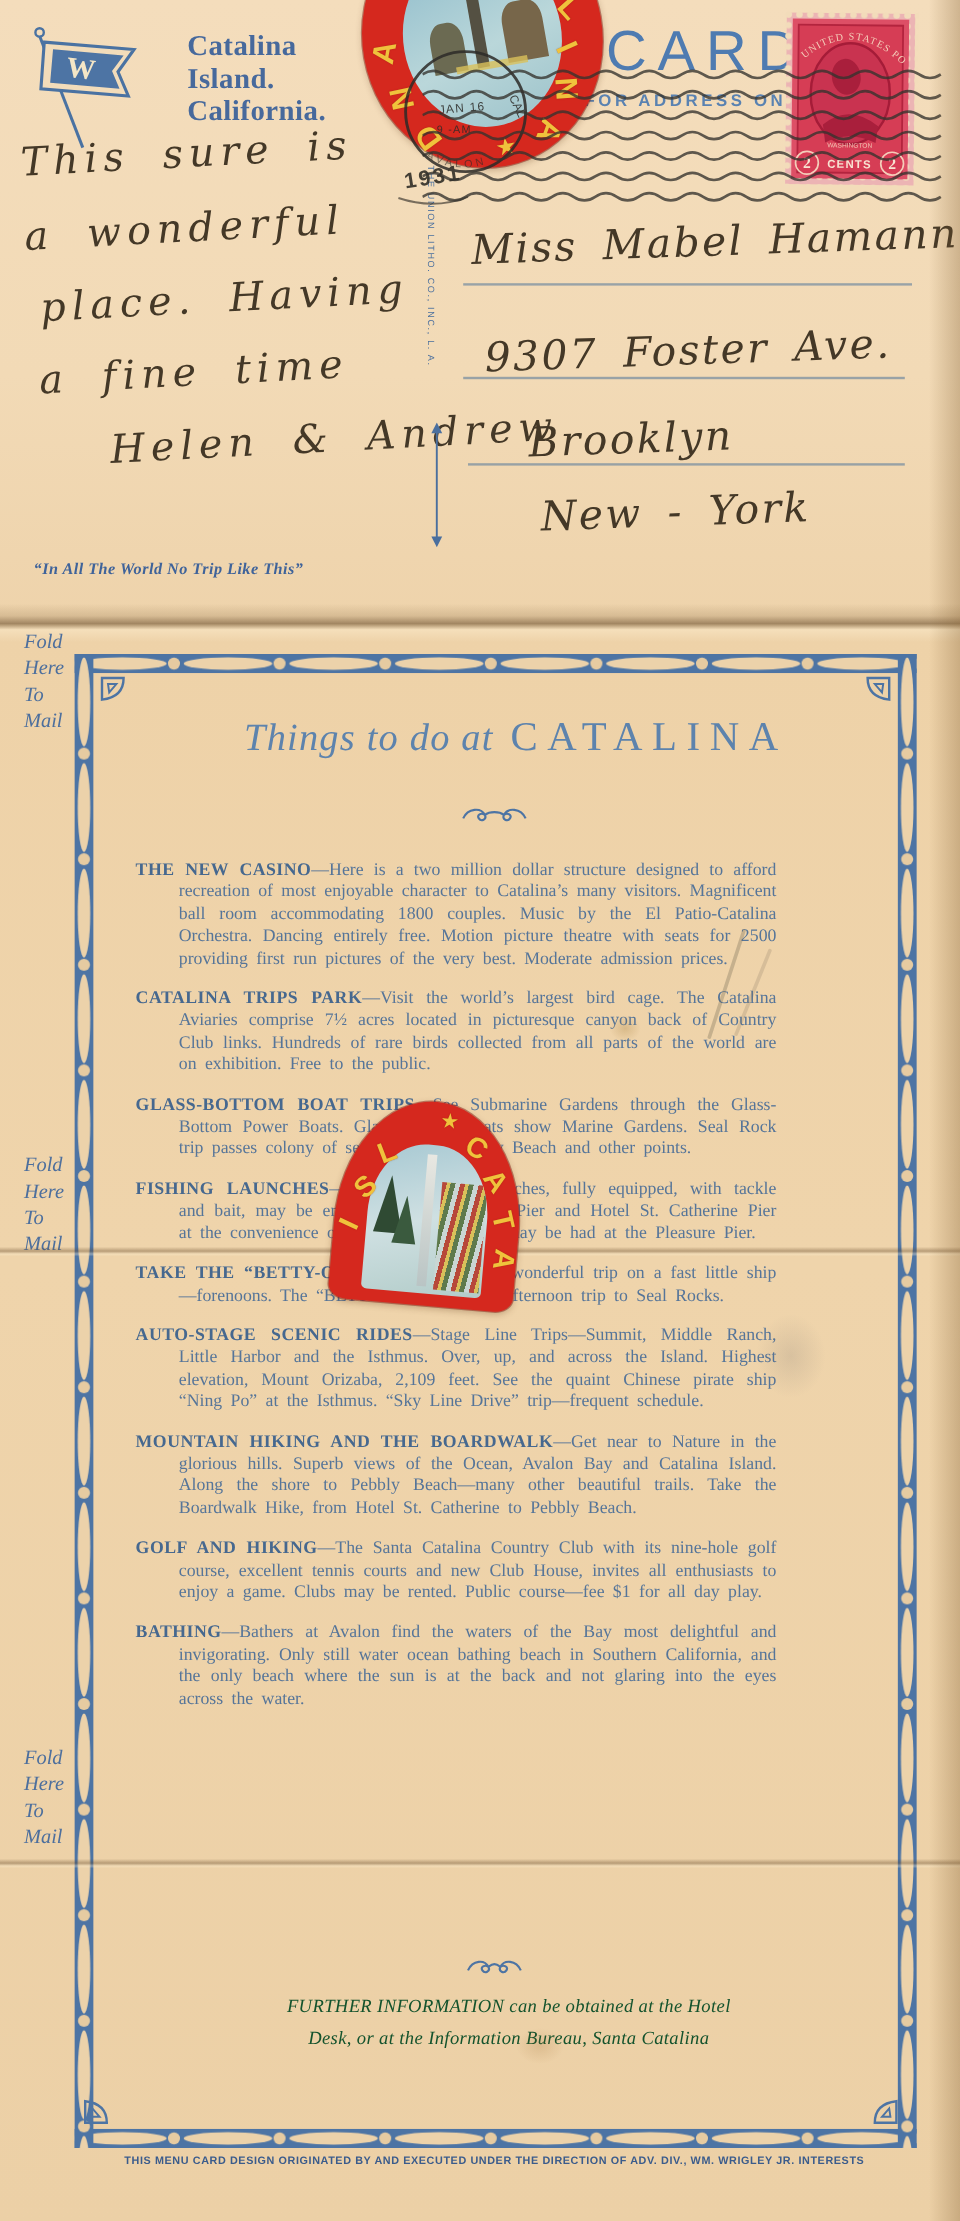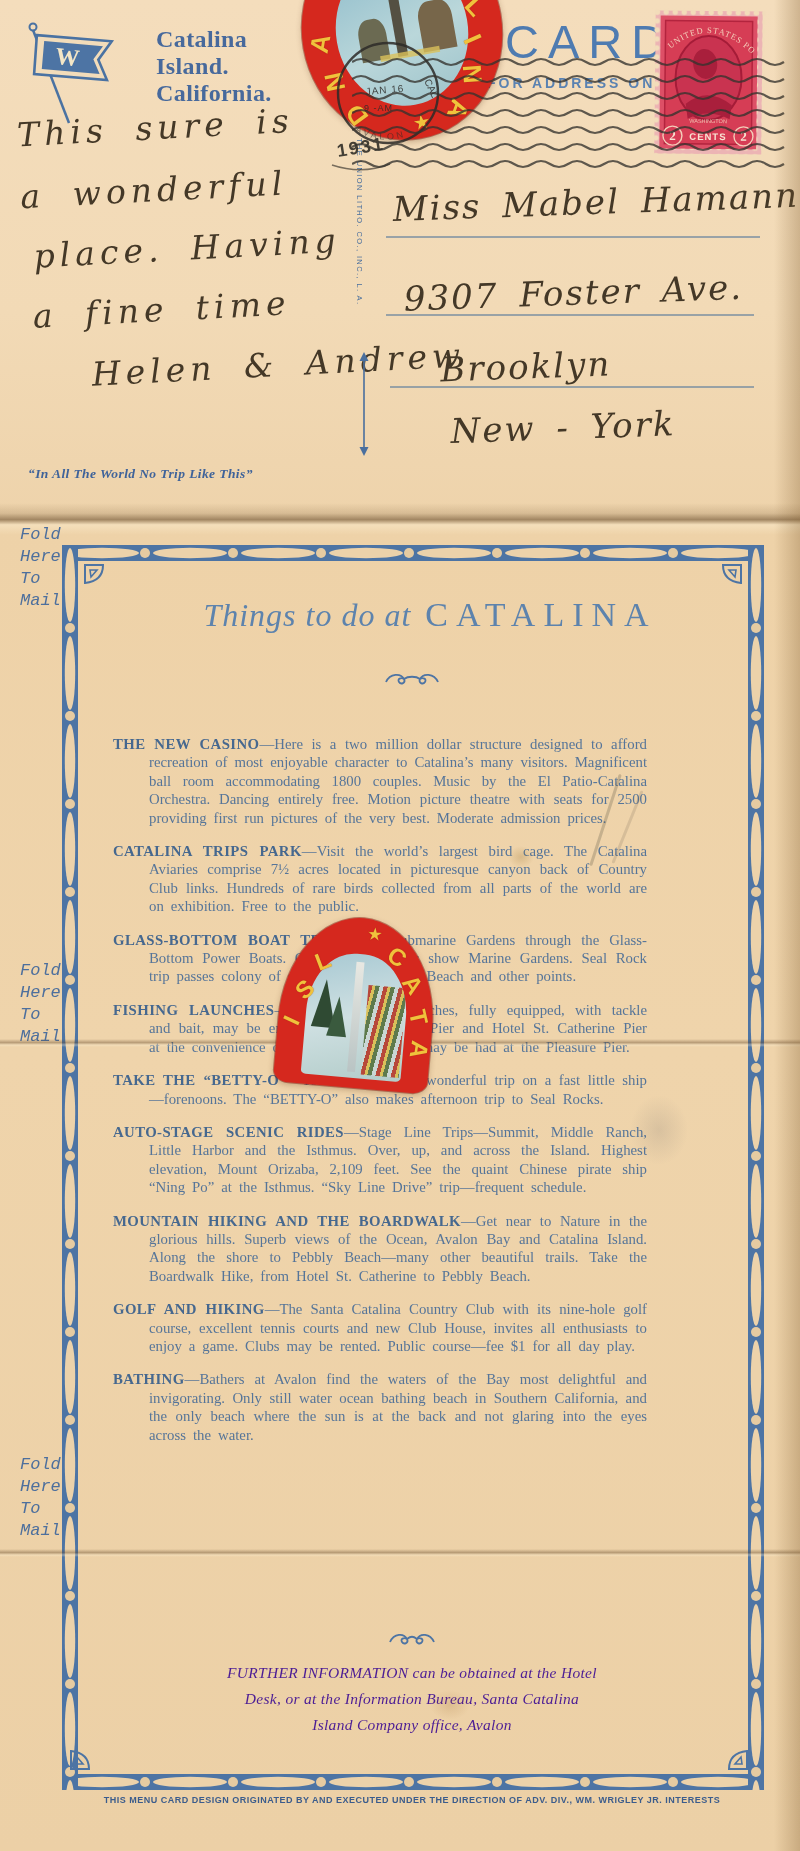--- a/index.html
+++ b/index.html
@@ -61,33 +61,33 @@
 
   
   .stamp{left:652px;top:8px;transform:rotate(.6deg);}
   .postmark{left:300px;top:35px;}
   .waves{left:352px;top:52px;}
   .scratch{width:3px;background:rgba(95,85,70,.28);border-radius:2px;}
 
   
   .chain-h,.chain-v{display:block;}
   .fold-label{left:20px;width:46px;font-style:italic;font-size:17px;line-height:22px;
-    color:#4d6f9d;font-family:Liberation Mono, monospace;}
+    color:#4d6f9d;font-family:Liberation Serif, serif;}
   .title{left:100px;top:596px;width:624px;text-align:center;color:#5d83ad;white-space:nowrap;}
   .title .script{font-style:italic;font-size:32px;letter-spacing:1px;margin-left:36px;}
   .title .caps{font-size:34px;letter-spacing:8px;margin-left:10px;}
   .ornament{color:#4d74a4;}
 
-  .items{left:113px;top:735px;width:534px;color:#567599;
+  .items{left:113px;top:716px;width:534px;color:#567599;
     font-size:14.8px;line-height:18.4px;text-align:justify;word-spacing:.22em;}
   .items p{margin:0 0 15px 0;padding-left:36px;text-indent:-36px;}
   .items b{color:#46688f;letter-spacing:.4px;}
 
-  .footer{left:112px;top:1660px;width:600px;text-align:center;font-style:italic;
-    font-size:15.5px;line-height:26px;color:#4c1d95;letter-spacing:.3px;}
+  .footer{left:124px;top:1660px;width:600px;text-align:center;font-style:italic;
+    font-size:15.5px;line-height:26px;color:#14532d;letter-spacing:.3px;}
   .credit{left:62px;top:1795px;width:700px;text-align:center;
     font-family:"Liberation Sans",sans-serif;font-size:9px;font-weight:700;
     letter-spacing:.5px;color:#3b5c8c;}
 </style>
 </head>
 <body>
 
 <div class="page">
 
   <svg width="0" height="0" style="position:absolute">
@@ -325,21 +325,20 @@
       <span class="lt" style="left:134px;top:112px;font-size:24px;transform:rotate(94deg)">A</span>
     </div>
 
     <svg class="abs ornament" style="left:386px;top:1630px" width="52" height="22">
       <path d="M4,12 C8,3 18,3 21,9 C23,13 18,15 16,12 C14,9 18,7 21,9 M48,12 C44,3 34,3 31,9 C29,13 34,15 36,12 C38,9 34,7 31,9 M21,9 C25,6 27,6 31,9" fill="none" stroke="#4d74a4" stroke-width="1.8"></path>
     </svg>
 
     <div class="abs footer">
       <div>FURTHER INFORMATION can be obtained at the Hotel</div>
       <div>Desk, or at the Information Bureau, Santa Catalina</div>
-      <div>Island Company office, Avalon</div>
     </div>
 
     <div class="abs credit">THIS MENU CARD DESIGN ORIGINATED BY AND EXECUTED UNDER THE DIRECTION OF ADV. DIV., WM. WRIGLEY JR. INTERESTS</div>
   </section>
 
   <div class="abs scratch" style="left:604px;top:772px;height:96px;transform:rotate(18deg)"></div>
   <div class="abs scratch" style="left:626px;top:788px;height:78px;transform:rotate(22deg);opacity:.6"></div>
   <div class="abs stain" style="left:630px;top:1095px;width:58px;height:70px;background:radial-gradient(closest-side,rgba(80,80,90,.14),rgba(0,0,0,0))"></div>
   <div class="abs stain" style="left:508px;top:846px;width:26px;height:22px;background:radial-gradient(closest-side,rgba(150,110,40,.25),rgba(0,0,0,0))"></div>
   <div class="abs stain" style="left:430px;top:1690px;width:40px;height:30px;background:radial-gradient(closest-side,rgba(150,100,40,.18),rgba(0,0,0,0))"></div>

